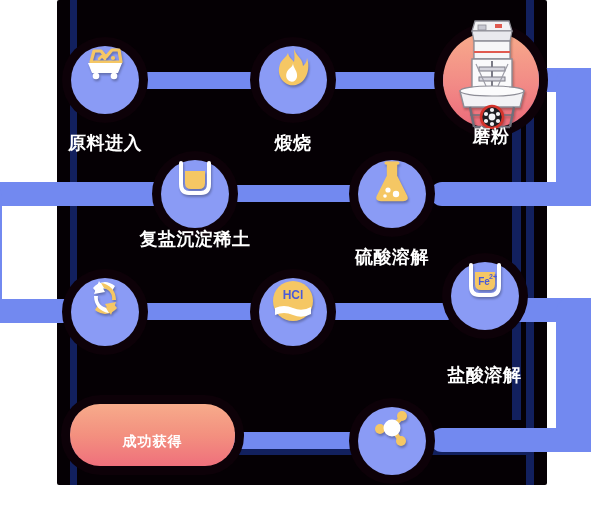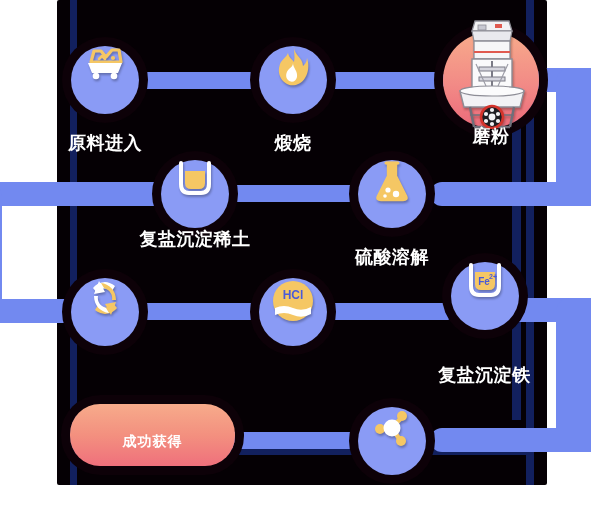--- a/index.html
+++ b/index.html
@@ -187,21 +187,21 @@
   <div class="node" style="left:451px; top:262px;">
     <span>
       <svg width="40" height="38" viewBox="0 0 40 38">
         <path d="M6 3 L6 24 Q6 33 14 33 L26 33 Q34 33 34 24 L34 3" fill="none" stroke="#ffffff" stroke-width="4" stroke-linecap="round"></path>
         <path d="M10 10 L30 10 L30 22 Q30 28 24 28 L16 28 Q10 28 10 22 Z" fill="#f5c764"></path>
         <text x="19" y="23" text-anchor="middle" font-family="Liberation Sans, sans-serif" font-size="10" font-weight="bold" fill="#4a5ad8">Fe</text>
         <text x="28" y="17" text-anchor="middle" font-family="Liberation Sans, sans-serif" font-size="7" font-weight="bold" fill="#4a5ad8">2+</text>
       </svg>
     </span>
   </div>
-  <div class="label" style="left:427px; top:363px; width:115px;">复盐沉淀铁</div>
+  <div class="label" style="left:427px; top:363px; width:115px;">盐酸溶解</div>
 
   <div class="node" style="left:358px; top:407px;">
     <span>
       <svg width="42" height="42" viewBox="0 0 42 42">
         <line x1="21" y1="21" x2="31" y2="10" stroke="#f5c764" stroke-width="4.5" stroke-linecap="round"></line>
         <line x1="21" y1="21" x2="10" y2="22" stroke="#f5c764" stroke-width="4.5" stroke-linecap="round"></line>
         <line x1="21" y1="21" x2="29" y2="33" stroke="#f5c764" stroke-width="4.5" stroke-linecap="round"></line>
         <circle cx="31" cy="9" r="5" fill="#f5c764"></circle>
         <circle cx="9" cy="22" r="5" fill="#f5c764"></circle>
         <circle cx="30" cy="34" r="5" fill="#f5c764"></circle>

